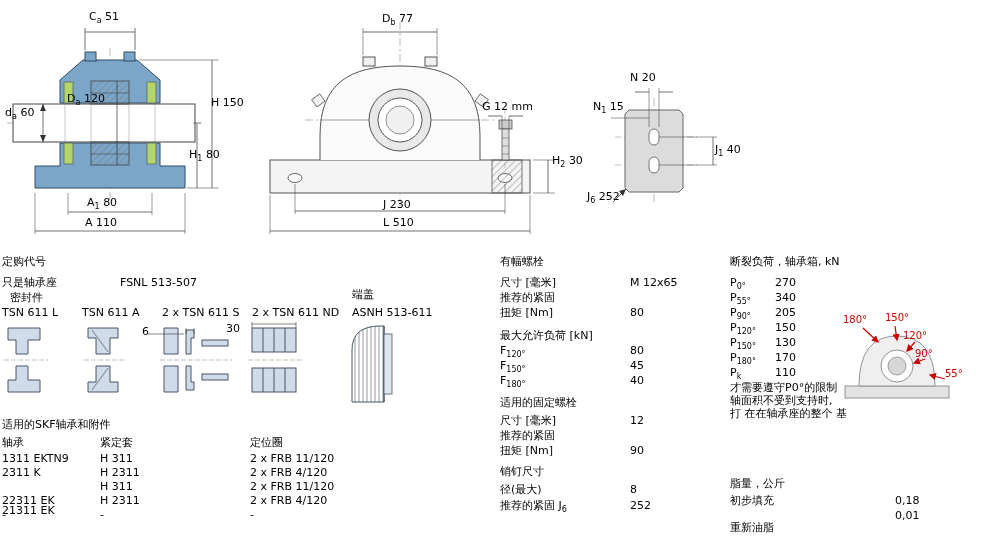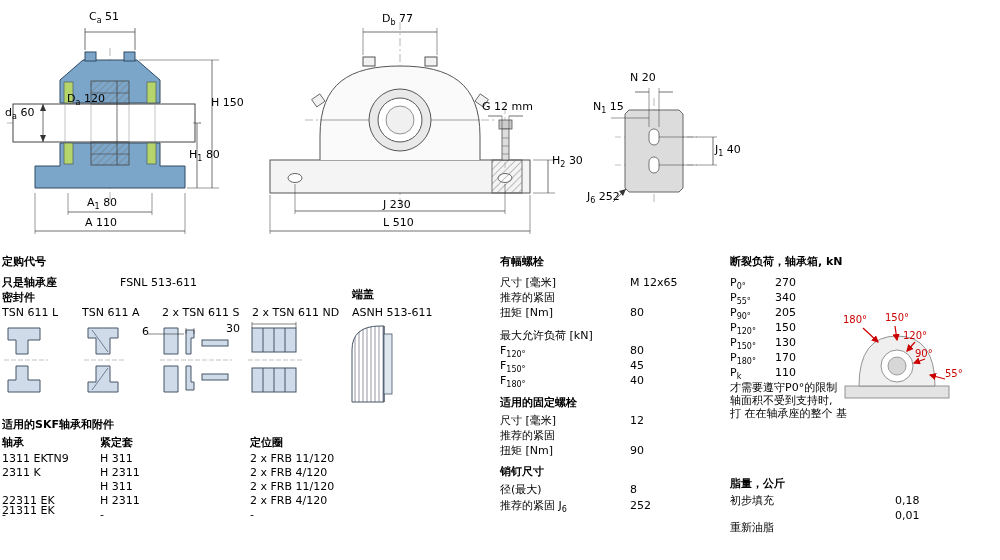--- a/index.html
+++ b/index.html
@@ -1,20 +1,20 @@
 <!DOCTYPE html>
 <html><head>
 <meta charset="utf-8">
 <style>
   html,body{margin:0;padding:0}
   body{width:1000px;height:560px;position:relative;background:#fff;color:#000;
     font-family:"DejaVu Sans","Liberation Sans",sans-serif;font-size:11px;overflow:hidden}
   .abs{position:absolute}
   .t{position:absolute;white-space:nowrap;line-height:13px}
-  .b{font-weight:bold}
+  .b{font-weight:normal}
   sub{font-size:8px;line-height:1}
   .red{color:#cc0000;font-size:10px;position:absolute;white-space:nowrap}
   svg{display:block}
 </style>
 </head>
 <body>
 
 <div class="abs" style="left:5px;top:8px;width:245px;height:235px">
   <svg width="245" height="235" viewBox="0 0 245 235">
     <defs>
@@ -164,22 +164,22 @@
     </g>
   </svg>
   <span class="t" style="left:45px;top:23px"><span>N</span><sub></sub>&nbsp;<span>20</span></span>
   <span class="t" style="left:8px;top:52px"><span>N</span><sub>1</sub>&nbsp;<span>15</span></span>
   <span class="t" style="left:130px;top:95px"><span>J</span><sub>1</sub>&nbsp;<span>40</span></span>
   <span class="t" style="left:2px;top:142px"><span>J</span><sub>6</sub>&nbsp;<span>252</span></span>
 </div>
 
 <span class="t b" style="left:2px;top:255px">定购代号</span>
 <span class="t b" style="left:2px;top:276px">只是轴承座</span>
-<span class="t" style="left:120px;top:276px">FSNL 513-611</span>
-<span class="t b" style="left:2px;top:291px">密封件</span>
+<span class="t" style="left:120px;top:276px">FSNL 513-507</span>
+<span class="t b" style="left:10px;top:291px">密封件</span>
 <span class="t" style="left:2px;top:306px">TSN 611 L</span>
 <span class="t" style="left:82px;top:306px">TSN 611 A</span>
 <span class="t" style="left:162px;top:306px">2 x TSN 611 S</span>
 <span class="t" style="left:252px;top:306px">2 x TSN 611 ND</span>
 <span class="t b" style="left:352px;top:288px">端盖</span>
 <span class="t" style="left:352px;top:306px">ASNH 513-611</span>
 
 <div class="abs" style="left:2px;top:320px;width:400px;height:88px">
   <svg width="400" height="88" viewBox="0 0 400 88">
     <defs>

